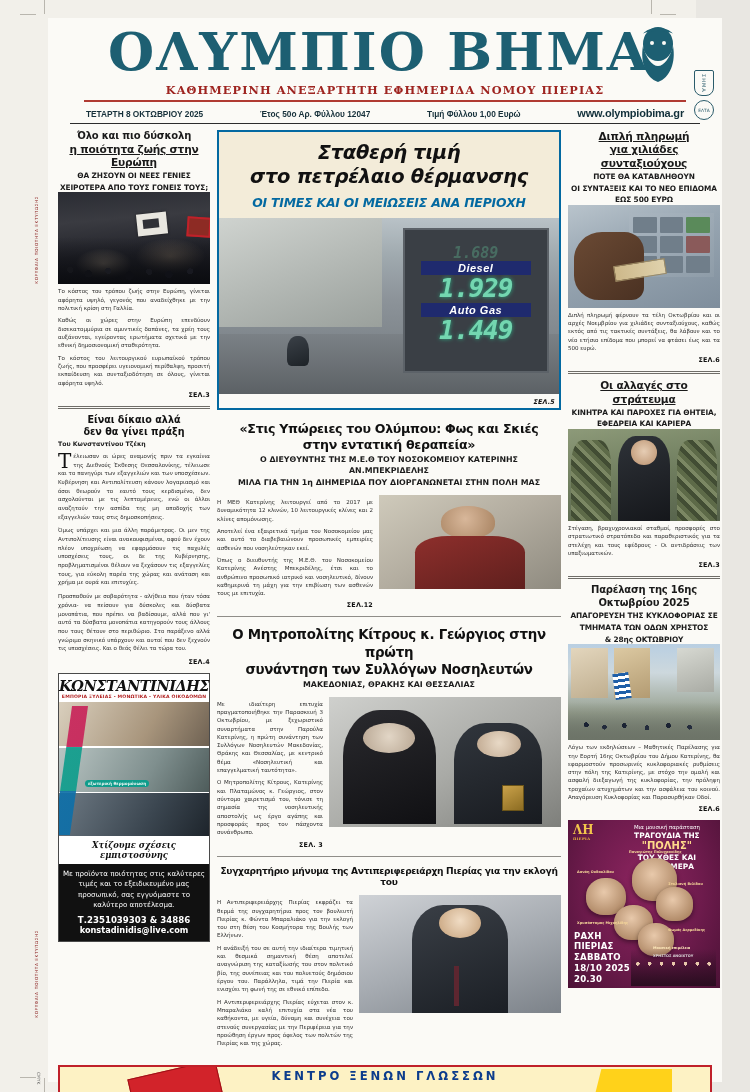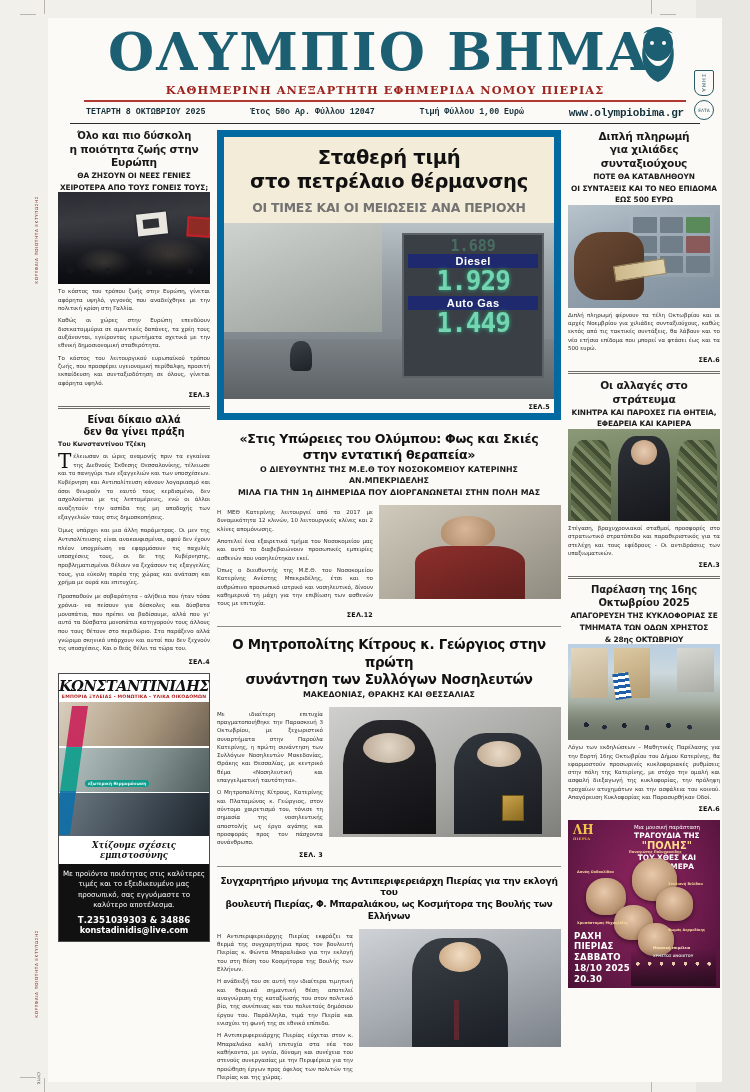--- a/index.html
+++ b/index.html
@@ -50,23 +50,23 @@
     font-size: 11.3px;
     letter-spacing: 1.1px;
     color: #9e2420;
     margin-top: 3px;
   }
   .mast-rule {
     height: 2px; background: #b03a32;
     margin: 3px 24px 0 24px;
   }
   .mast-info {
-    display: flex; justify-content: space-between; align-items: flex-start;
+    display: flex; justify-content: space-between; align-items: flex-end;
     padding: 5px 26px 0 26px;
-    font-family: Liberation Mono, monospace;
+    font-family: Liberation Sans, sans-serif;
     font-size: 8.3px; font-weight: bold; color: #16303a;
   }
   .mast-info .site {
     font-size: 11px; letter-spacing: -0.2px; color: #12303a;
   }
   .mast-hr { height: 1.6px; background: #2c2c2c; margin: 4px 10px 0 10px; }
 
   .stamp {
     position: absolute; right: 6px; top: 52px;
     width: 22px; text-align: center;
@@ -97,21 +97,21 @@
   
   .block { margin-bottom: 7px; }
   .hl-small {
     font-family: "DejaVu Sans", sans-serif;
     text-align: center; color: #111;
   }
   .hl-kicker {
     font-size: 10px; font-weight: bold; line-height: 1.25;
     color: #1a1a1a; letter-spacing: -0.2px;
   }
-  .hl-kicker.big { font-size: 10.6px; }
+  .hl-kicker.big { font-size: 10.6px; text-decoration: underline; }
   .hl-caps {
     font-size: 7.4px; font-weight: bold; color: #1b1b1b;
     line-height: 1.3; margin-top: 2px; letter-spacing: -0.1px;
   }
   .bodytext {
     font-size: 5.55px; line-height: 1.5; color: #2c2c2c;
     text-align: justify; margin-top: 3px;
   }
   .bodytext p { margin-bottom: 4px; }
   .page-ref {
@@ -191,21 +191,21 @@
     position: absolute; left: 0; bottom: 0; width: 100%; height: 34%;
     background: linear-gradient(0deg,#5c6165,#7b8186);
   }
   .ph-fuel .cyclist {
     position: absolute; left: 20%; bottom: 16%; width: 22px; height: 30px;
     background: linear-gradient(160deg,#3b4148,#1d2227);
     border-radius: 45% 45% 20% 20%;
   }
   .ph-fuel .sign {
     position: absolute; right: 3%; top: 6%; width: 43%; height: 82%;
-    background: #3a3f45; border: 2px solid #5c6268; padding: 4px;
+    background: #3a3f45; border: 2px solid #5c6268; padding: 16px;
   }
   .ph-fuel .row-lbl {
     background: #1f2a6e; color: #fff; font-weight: bold;
     font-size: 11px; text-align: center; letter-spacing: .5px;
     padding: 1px 0; font-family: "Liberation Sans", sans-serif;
   }
   .ph-fuel .row-val {
     color: #73d6b0; font-family: "DejaVu Sans Mono", monospace;
     font-weight: bold; font-size: 26px; text-align: center;
     letter-spacing: -1px; line-height: 1.05; text-shadow: 0 0 4px #2fae86;
@@ -326,21 +326,21 @@
 
   
   .lead-head {
     background: #f3ecd9; padding: 9px 6px 8px 6px; text-align: center;
   }
   .lead-h1 {
     font-size: 19.5px; font-weight: bold; color: #111; line-height: 1.22;
     letter-spacing: -0.3px;
   }
   .lead-h2 {
-    font-size: 12.4px; font-weight: bold; color: #737373; margin-top: 6px;
+    font-size: 12.4px; font-weight: bold; color: #0369a1; margin-top: 6px;
     letter-spacing: -0.2px;
   }
   .center-head { text-align: center; padding: 4px 2px 3px 2px; }
   .center-h1 {
     font-size: 13.4px; font-weight: bold; color: #111; line-height: 1.28;
     letter-spacing: -0.3px;
   }
   .center-h2 {
     font-size: 7.9px; font-weight: bold; color: #1b1b1b; line-height: 1.35;
     margin-top: 2px;
@@ -585,21 +585,21 @@
             <div class="t1">Με προϊόντα ποιότητας στις καλύτερες τιμές και το εξειδικευμένο μας προσωπικό, σας εγγυόμαστε το καλύτερο αποτέλεσμα.</div>
             <div class="t2">Τ.2351039303 &amp; 34886</div>
             <div class="t3">konstadinidis@live.com</div>
           </div>
         </div>
 
       </div>
 
       <div class="col-mid">
 
-        <div class="block" style="border:7px solid #0369a1;">
+        <div class="block" style="border:2px solid #0369a1;font-style:italic;">
           <div class="lead-head">
             <div class="lead-h1">Σταθερή τιμή</div>
             <div class="lead-h1">στο πετρέλαιο θέρμανσης</div>
             <div class="lead-h2">ΟΙ ΤΙΜΕΣ ΚΑΙ ΟΙ ΜΕΙΩΣΕΙΣ ΑΝΑ ΠΕΡΙΟΧΗ</div>
           </div>
           <div class="photo ph-fuel">
             <div class="bldg"></div>
             <div class="road"></div>
             <div class="cyclist"></div>
             <div class="sign">
@@ -662,21 +662,20 @@
               </div>
             </div>
           </div>
         </div>
 
         <div class="thin-rule"></div>
 
         <div class="block">
           <div class="center-head">
             <div class="center-h1 xs">Συγχαρητήριο μήνυμα της Αντιπεριφερειάρχη Πιερίας για την εκλογή του</div>
-            <div class="center-h1 xs">βουλευτή Πιερίας, Φ. Μπαραλιάκου, ως Κοσμήτορα της Βουλής των Ελλήνων</div>
           </div>
           <div class="two-col">
             <div class="txt" style="width:136px;flex:none;">
               <div class="bodytext">
                 <p>Η Αντιπεριφερειάρχης Πιερίας εκφράζει τα θερμά της συγχαρητήρια προς τον βουλευτή Πιερίας κ. Φώντα Μπαραλιάκο για την εκλογή του στη θέση του Κοσμήτορα της Βουλής των Ελλήνων.</p>
                 <p>Η ανάδειξή του σε αυτή την ιδιαίτερα τιμητική και θεσμικά σημαντική θέση αποτελεί αναγνώριση της καταξίωσής του στον πολιτικό βίο, της συνέπειας και του πολυετούς δημόσιου έργου του. Παράλληλα, τιμά την Πιερία και ενισχύει τη φωνή της σε εθνικό επίπεδο.</p>
                 <p>Η Αντιπεριφερειάρχης Πιερίας εύχεται στον κ. Μπαραλιάκο καλή επιτυχία στα νέα του καθήκοντα, με υγεία, δύναμη και συνέχεια του στενούς συνεργασίας με την Περιφέρεια για την προώθηση έργων προς όφελος των πολιτών της Πιερίας και της χώρας.</p>
               </div>
             </div>
             <div class="pic" style="width:202px;">

